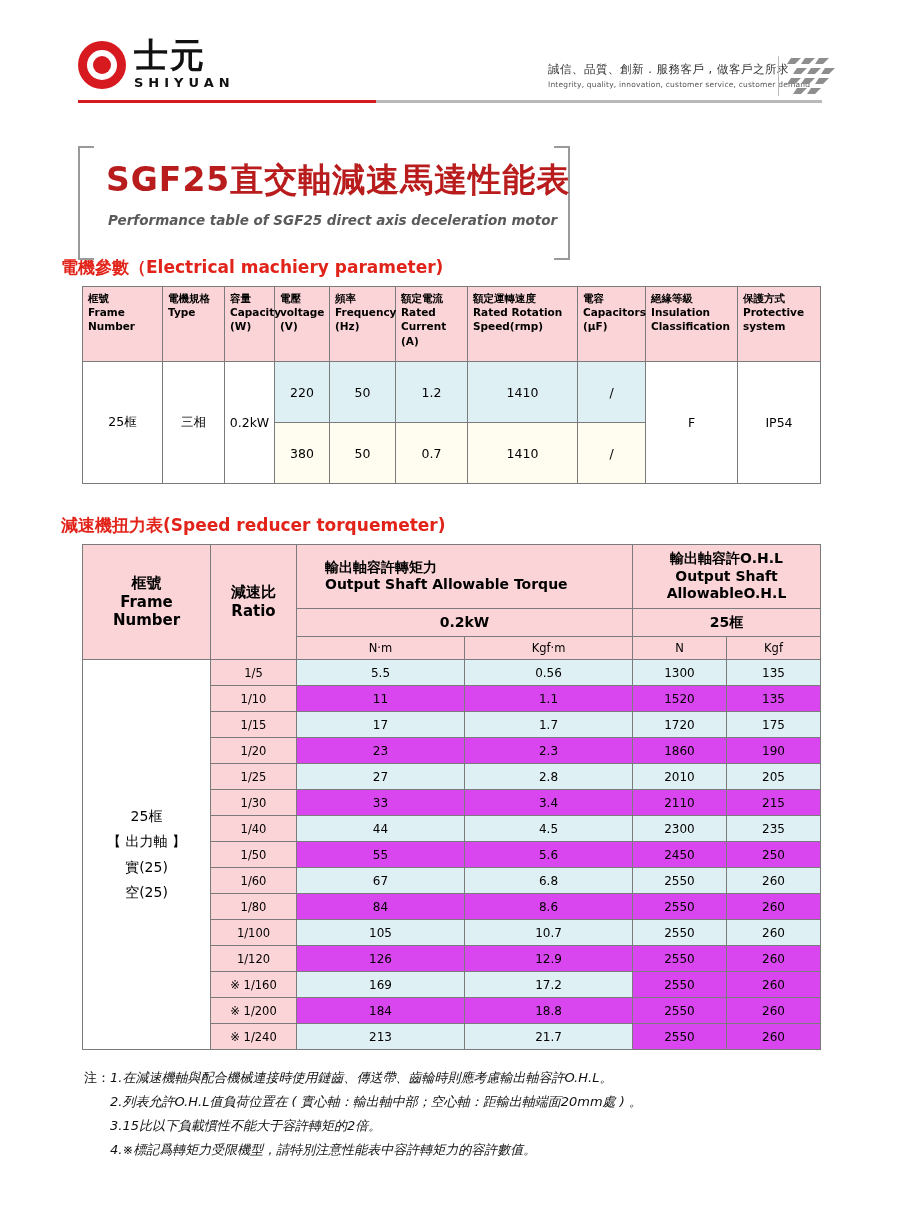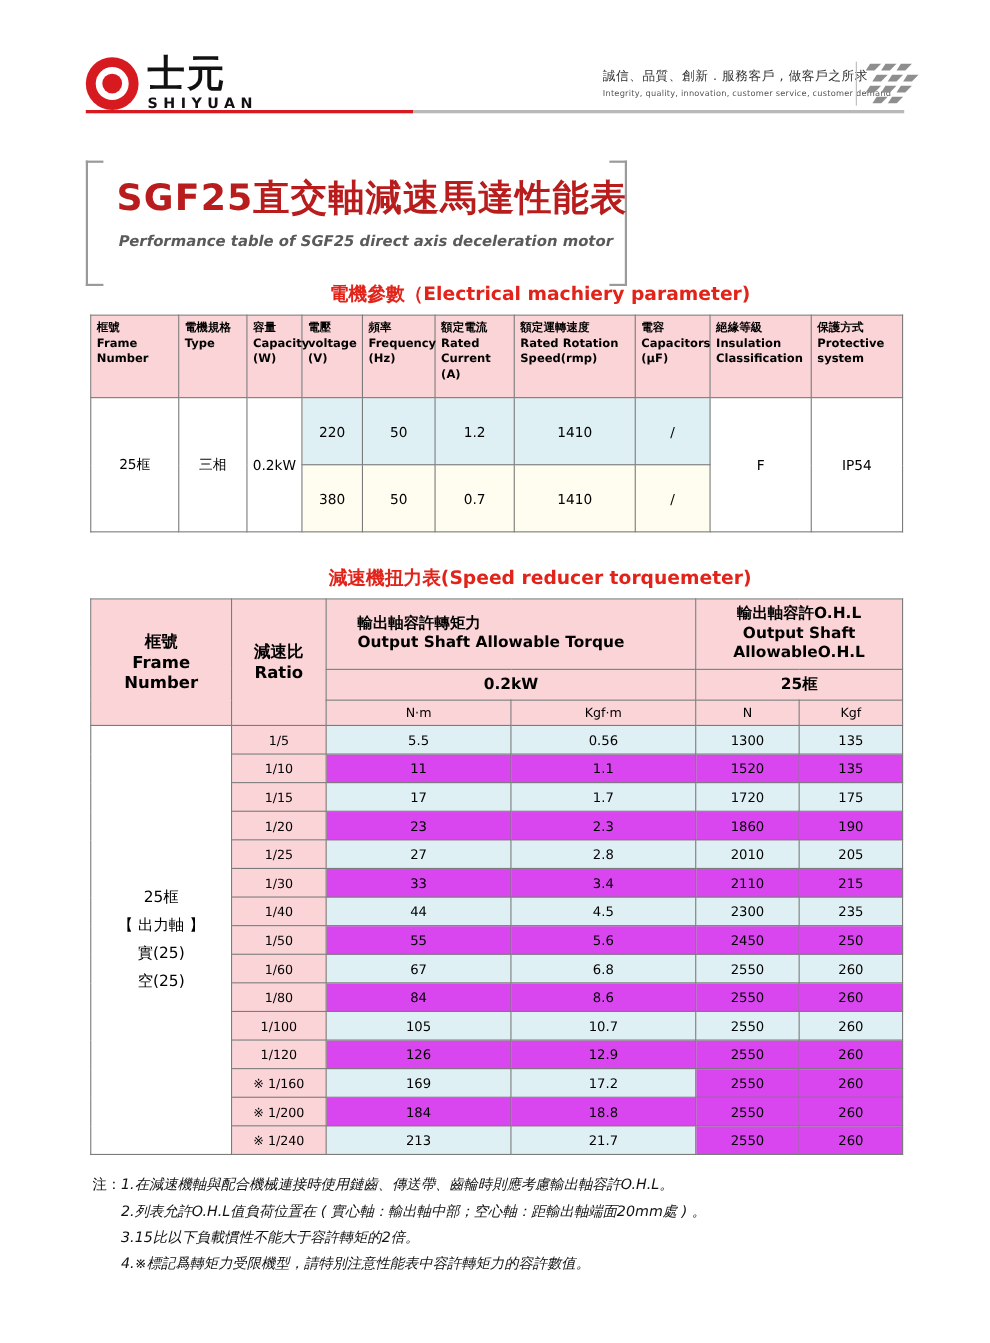--- a/index.html
+++ b/index.html
@@ -7,21 +7,21 @@
     width:900px;height:1221px;
     background:#ffffff;
     font-family:"DejaVu Sans","Liberation Sans",sans-serif;
     color:#000;
     position:relative;
     overflow:hidden;
   }
 
   
   .header{position:relative;height:110px;}
-  .logo-wrap{position:absolute;left:78px;top:50px;display:flex;align-items:center;}
+  .logo-wrap{position:absolute;left:78px;top:38px;display:flex;align-items:flex-end;}
   .logo-mark{
     width:48px;height:48px;border-radius:50%;
     background:#d71920;position:relative;flex:none;
   }
   .logo-mark:before{
     content:"";position:absolute;left:9px;top:9px;width:30px;height:30px;
     border-radius:50%;background:#fff;
   }
   .logo-mark:after{
     content:"";position:absolute;left:15px;top:15px;width:18px;height:18px;
@@ -48,22 +48,22 @@
   .titleblock .brk-l{position:absolute;left:0;top:0;width:14px;height:110px;
         border-left:2px solid #9a9a9a;border-top:2px solid #9a9a9a;border-bottom:2px solid #9a9a9a;}
   .titleblock .brk-r{position:absolute;left:476px;top:0;width:14px;height:110px;
         border-right:2px solid #9a9a9a;border-top:2px solid #9a9a9a;border-bottom:2px solid #9a9a9a;}
   .title-cn{position:absolute;left:28px;top:12px;font-size:33px;font-weight:bold;
         letter-spacing:1px;color:#b91c1c;white-space:nowrap;}
   .title-en{position:absolute;left:30px;top:66px;font-size:13.5px;font-style:italic;
         font-weight:bold;color:#5a5a5a;white-space:nowrap;}
 
   
-  .sec-head{margin-left:82px;font-size:17px;font-weight:bold;color:#e2231a;
-            margin-bottom:7px;white-space:nowrap;text-align:center;}
+  .sec-head{margin-left:61px;font-size:17px;font-weight:bold;color:#e2231a;
+            margin-bottom:7px;white-space:nowrap;}
 
   
   table{border-collapse:collapse;}
   .t1{margin-left:82px;width:738px;table-layout:fixed;}
   .t1 th,.t1 td{border:1px solid #7b7b7b;}
   .t1 thead th{
     background:#fbd4d7;font-size:10.5px;font-weight:bold;text-align:left;
     padding:4px 5px;line-height:1.35;vertical-align:top;height:66px;
   }
   .t1 tbody td{font-size:12.5px;text-align:center;background:#fffdf0;height:58px;}

